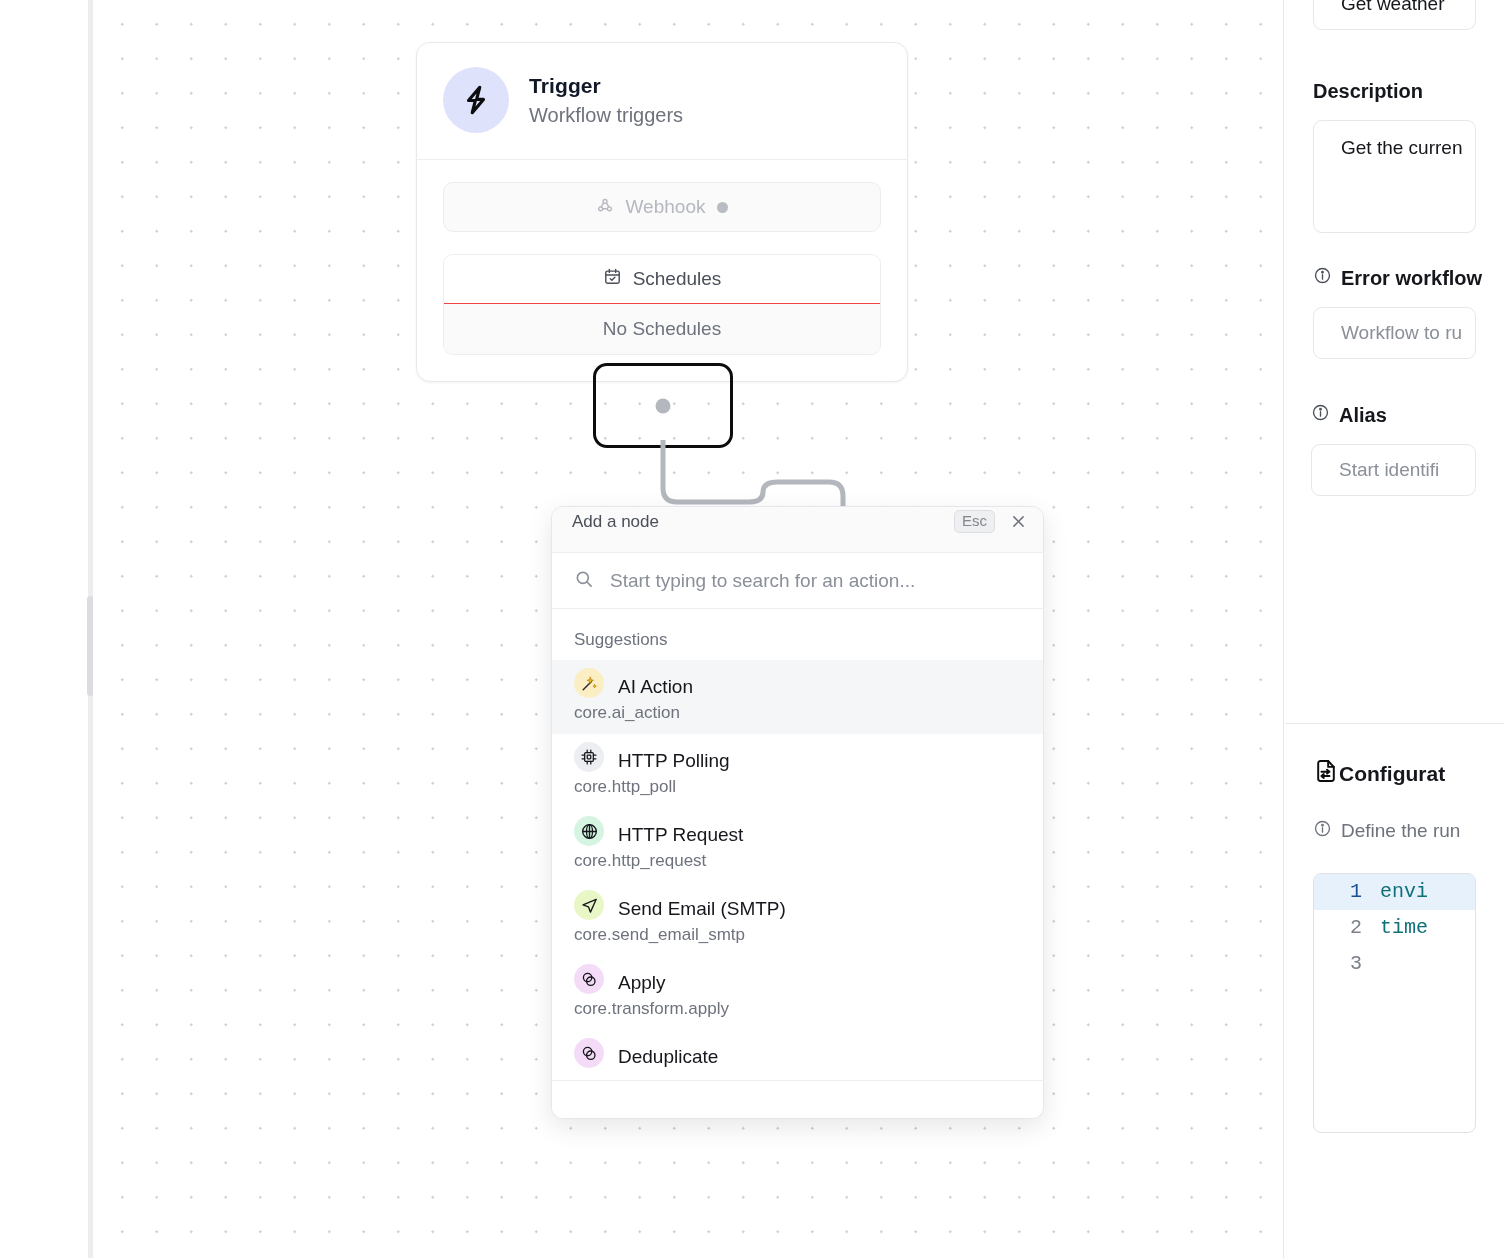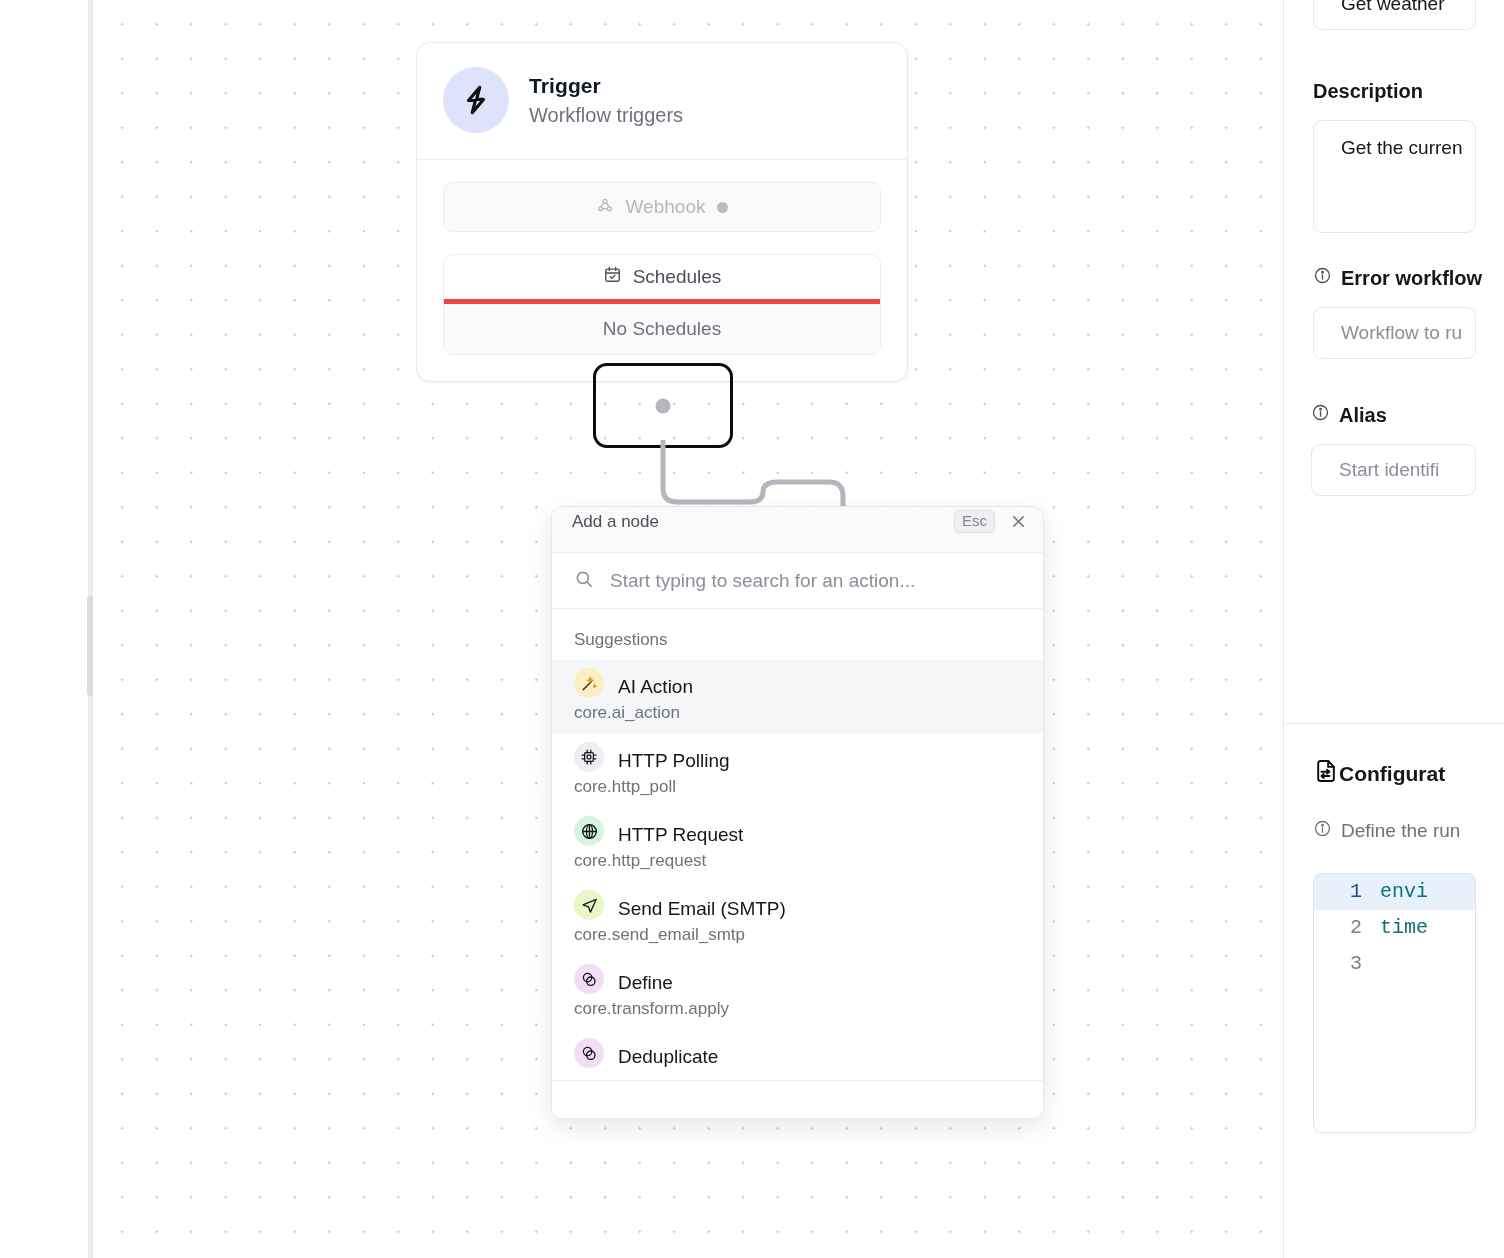--- a/index.html
+++ b/index.html
@@ -109,21 +109,21 @@
     border-radius: 10px;
     overflow: hidden;
   }
   .sched-btn {
     height: 49px;
     background: #ffffff;
     display: flex; align-items: center; justify-content: center;
     gap: 11px;
     font-size: 19px;
     color: #4a4f58;
-    border-bottom: 5px solid #ef4444;
+    border-bottom: 1px solid #ef4444;
   }
   .sched-empty {
     height: 50px;
     background: #fafafb;
     display: flex; align-items: center; justify-content: center;
     font-size: 19px;
     color: #6d727c;
   }
 
   
@@ -450,21 +450,21 @@
         </div>
 
         <div class="sugg-item">
           <div class="sugg-row">
             <span class="sugg-ico" style="background:#f4dcf8;">
               <svg width="19" height="19" viewBox="0 0 24 24" fill="none" stroke="#15171c" stroke-width="1.7">
                 <circle cx="9.6" cy="9.6" r="5.3"></circle>
                   <circle cx="13.6" cy="14.2" r="5.3"></circle>
               </svg>
             </span>
-            <span class="sugg-name">Define</span>
+            <span class="sugg-name">Apply</span>
           </div>
           <div class="sugg-key">core.transform.apply</div>
         </div>
 
         <div class="sugg-item" style="padding-bottom:4px;">
           <div class="sugg-row">
             <span class="sugg-ico" style="background:#f4dcf8;">
               <svg width="19" height="19" viewBox="0 0 24 24" fill="none" stroke="#15171c" stroke-width="1.7">
                 <circle cx="9.6" cy="9.6" r="5.3"></circle>
                   <circle cx="13.6" cy="14.2" r="5.3"></circle>

